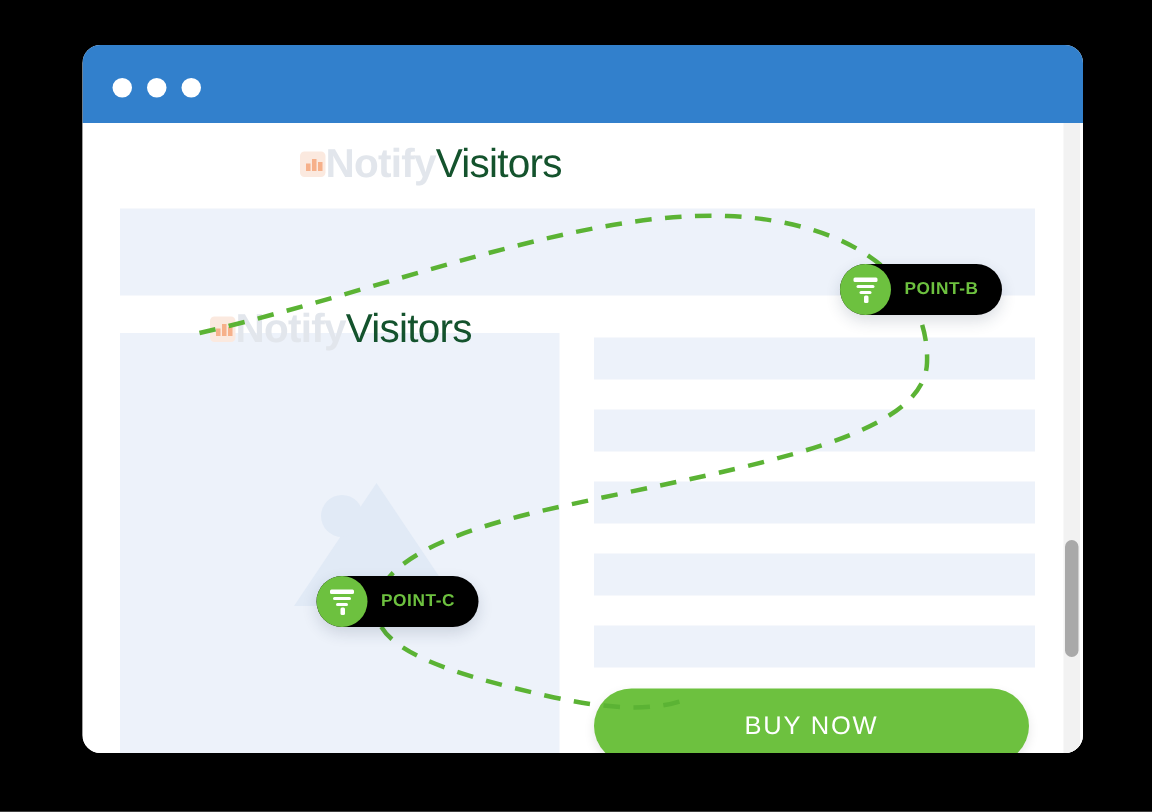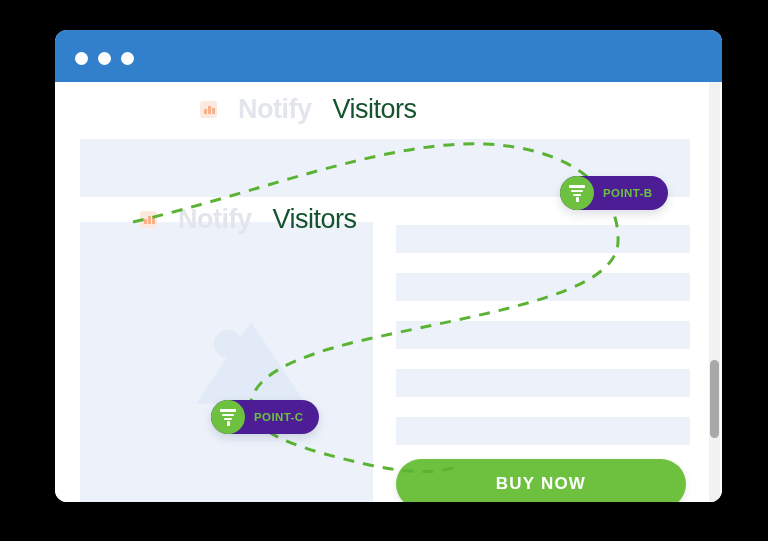--- a/index.html
+++ b/index.html
@@ -65,21 +65,21 @@
     top: 57px;
     width: 610px;
     height: 58px;
     background: #EDF2FA;
   }
 
   .watermark {
     position: absolute;
     display: flex;
     align-items: center;
-    gap: 21px;
+    gap: 0;
     user-select: none;
     white-space: nowrap;
   }
   .watermark .wm-icon {
     width: 17px;
     height: 17px;
     border-radius: 3px;
     background: #FBE9DF;
     position: relative;
     flex: none;
@@ -167,21 +167,21 @@
     left: 341px;
     top: 377px;
     width: 290px;
     height: 50px;
     border: none;
     border-radius: 25px;
     background: #6DC13F;
     color: #ffffff;
     font-family: "Liberation Sans", sans-serif;
     font-size: 17px;
-    font-weight: 700;
+    font-weight: 400;
     letter-spacing: 1.2px;
     cursor: pointer;
     box-shadow: 0 3px 7px rgba(0,0,0,0.10);
   }
 
   
   .connector-svg {
     position: absolute;
     left: 0; top: 0;
     width: 667px;
@@ -190,21 +190,21 @@
   }
 
   
   .point-badge {
     position: absolute;
     display: flex;
     align-items: center;
     height: 34px;
     padding-right: 16px;
     border-radius: 17px;
-    background: #4c1d95;
+    background: #000000;
     box-shadow: 0 4px 10px rgba(30,50,80,0.16);
     white-space: nowrap;
     text-align: center;
   }
   .point-badge .funnel-circle {
     width: 34px;
     height: 34px;
     border-radius: 50%;
     background: #6DC13F;
     flex: none;
@@ -220,21 +220,21 @@
   .point-badge .funnel-circle .fn3 { left: 13px; top: 17.5px; width: 8px;  height: 2.5px; border-radius: 1px; }
   .point-badge .funnel-circle .fn4 { left: 15.5px; top: 21px; width: 3px; height: 5px; border-radius: 1px; }
   .point-badge .badge-label {
     font-size: 11.5px;
     font-weight: 700;
     color: #6DC13F;
     letter-spacing: 0.4px;
   }
   .badge-a { left: 28px; top: 118px; }
   .badge-b { left: 505px; top: 94px; }
-  .badge-c { left: 156px; top: 302px; margin-top: 16px; }
+  .badge-c { left: 156px; top: 302px; }
 
   
   .scrollbar-track {
     position: absolute;
     right: 2px;
     top: 52px;
     width: 11px;
     height: 420px;
     background: #F2F2F2;
   }

